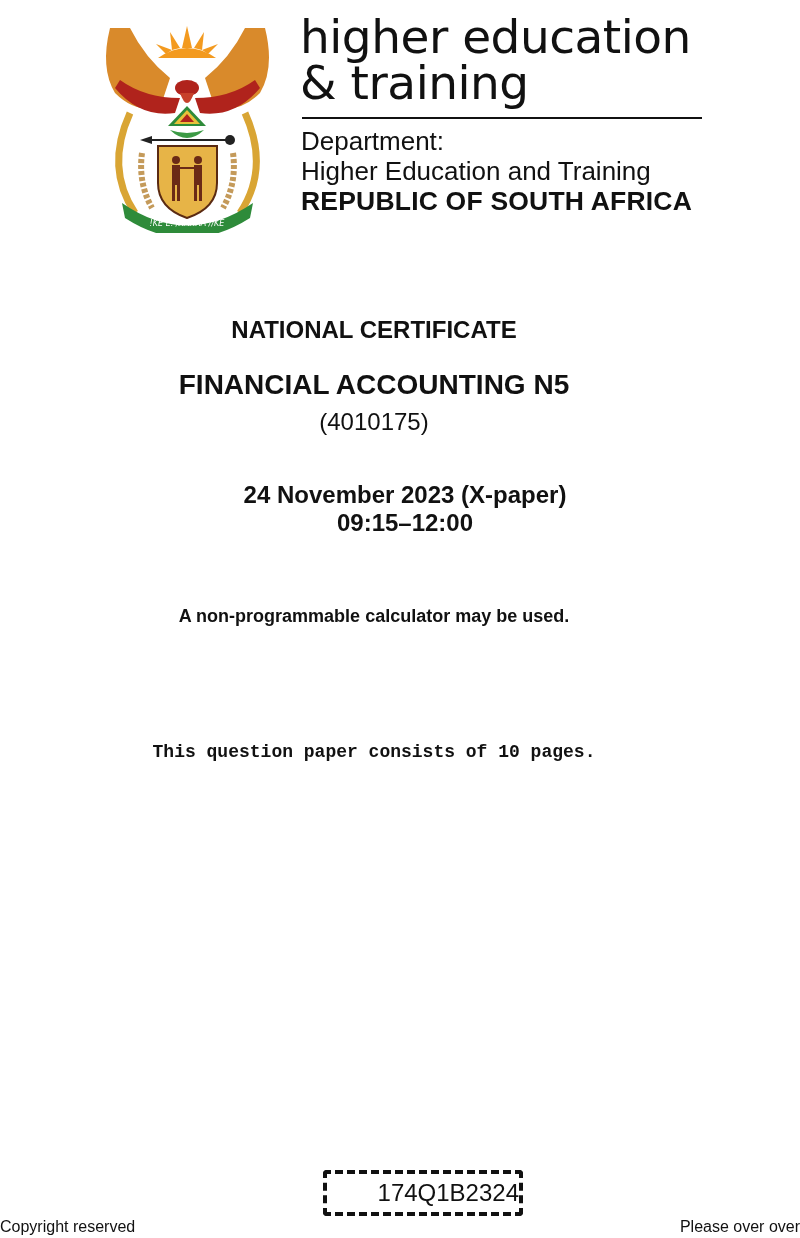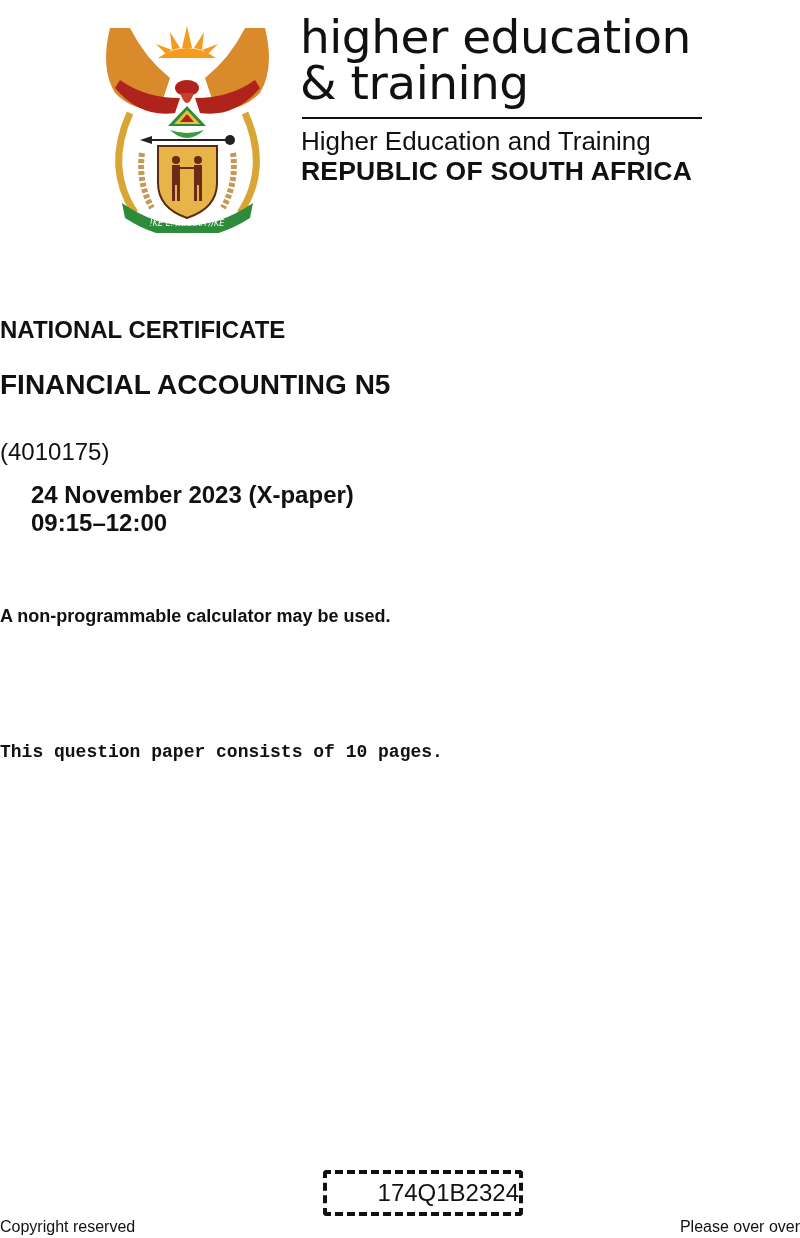--- a/index.html
+++ b/index.html
@@ -3,24 +3,24 @@
   <meta charset="utf-8">
   <style>
     html, body { margin: 0; padding: 0; background: #ffffff; }
     body { width: 800px; height: 1238px; position: relative; overflow: hidden; color: #111; font-family: "Liberation Sans", sans-serif; }
     .abs { position: absolute; }
     .logo { left: 100px; top: 18px; width: 175px; height: 215px; }
     .brand-title { left: 300px; top: 14px; font-family: "DejaVu Sans", sans-serif; font-size: 47px; line-height: 46px; letter-spacing: -0.5px; color: #111; }
     .brand-rule { left: 302px; top: 117px; width: 400px; height: 2px; background: #111; }
     .dept { left: 301px; top: 126px; font-size: 26px; line-height: 30px; color: #111; }
     .dept-bold { font-weight: bold; font-size: 26.5px; letter-spacing: 0.2px; }
-    .center { left: 0; width: 748px; }
+    .center { left: 0; width: 748px; text-align: center; }
     .t-cert { top: 316px; font-size: 24px; font-weight: bold; }
     .t-subject { top: 369px; font-size: 28px; font-weight: bold; }
-    .t-code { top: 438px; font-size: 24px; }
+    .t-code { top: 408px; font-size: 24px; }
     .t-date { top: 481px; font-size: 24px; font-weight: bold; line-height: 28px; padding-left: 31px; }
     .t-calc { top: 606px; font-size: 18px; font-weight: bold; }
     .t-pages { top: 742px; font-size: 18px; font-weight: bold; font-family: Liberation Mono, monospace; }
     .codebox { left: 323px; top: 1170px; width: 192px; height: 38px; border: 4px dashed #111; border-radius: 4px; text-align: right; font-size: 24px; line-height: 38px; font-family: "Liberation Sans", sans-serif; }
     .foot-left { left: 0; top: 1218px; font-size: 16px; }
     .foot-right { right: 0; top: 1218px; font-size: 16px; }
   </style>
 </head>
 <body>
 
@@ -78,20 +78,21 @@
     <text x="87" y="208" text-anchor="middle" font-size="8" fill="#ffffff" font-family="DejaVu Sans, sans-serif" font-style="italic">!KE E: /XARRA //KE</text>
   </svg>
 </div>
 
 <div class="abs brand-title">
   <div>higher education</div>
   <div>&amp; training</div>
 </div>
 <div class="abs brand-rule"></div>
 <div class="abs dept">
+  <div>Department:</div>
   <div>Higher Education and Training</div>
   <div class="dept-bold">REPUBLIC OF SOUTH AFRICA</div>
 </div>
 
 <div class="abs center t-cert">NATIONAL CERTIFICATE</div>
 <div class="abs center t-subject">FINANCIAL ACCOUNTING N5</div>
 <div class="abs center t-code">(4010175)</div>
 <div class="abs center t-date">
   <div>24 November 2023 (X-paper)</div>
   <div>09:15–12:00</div>

